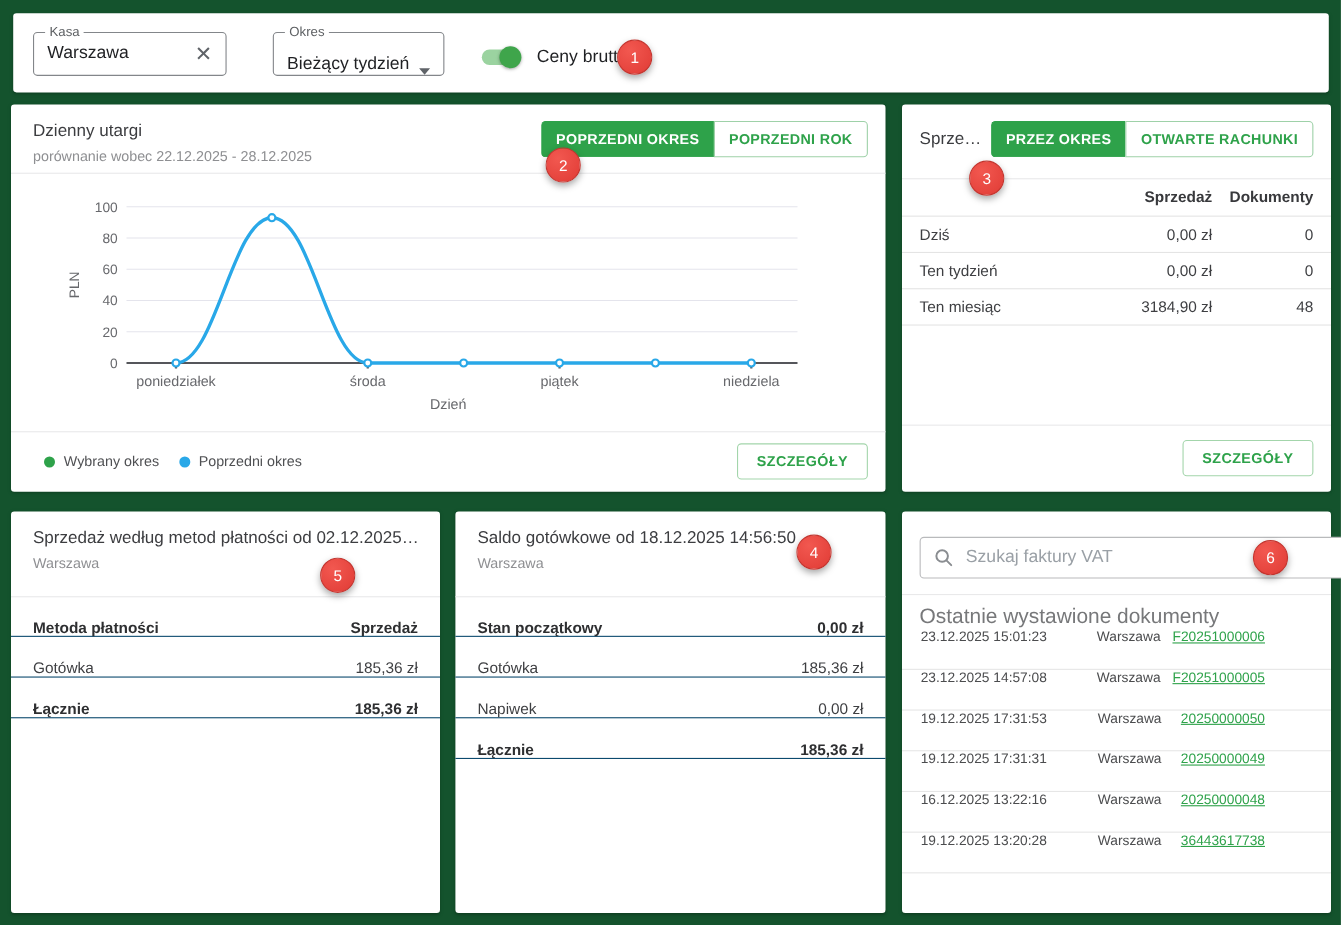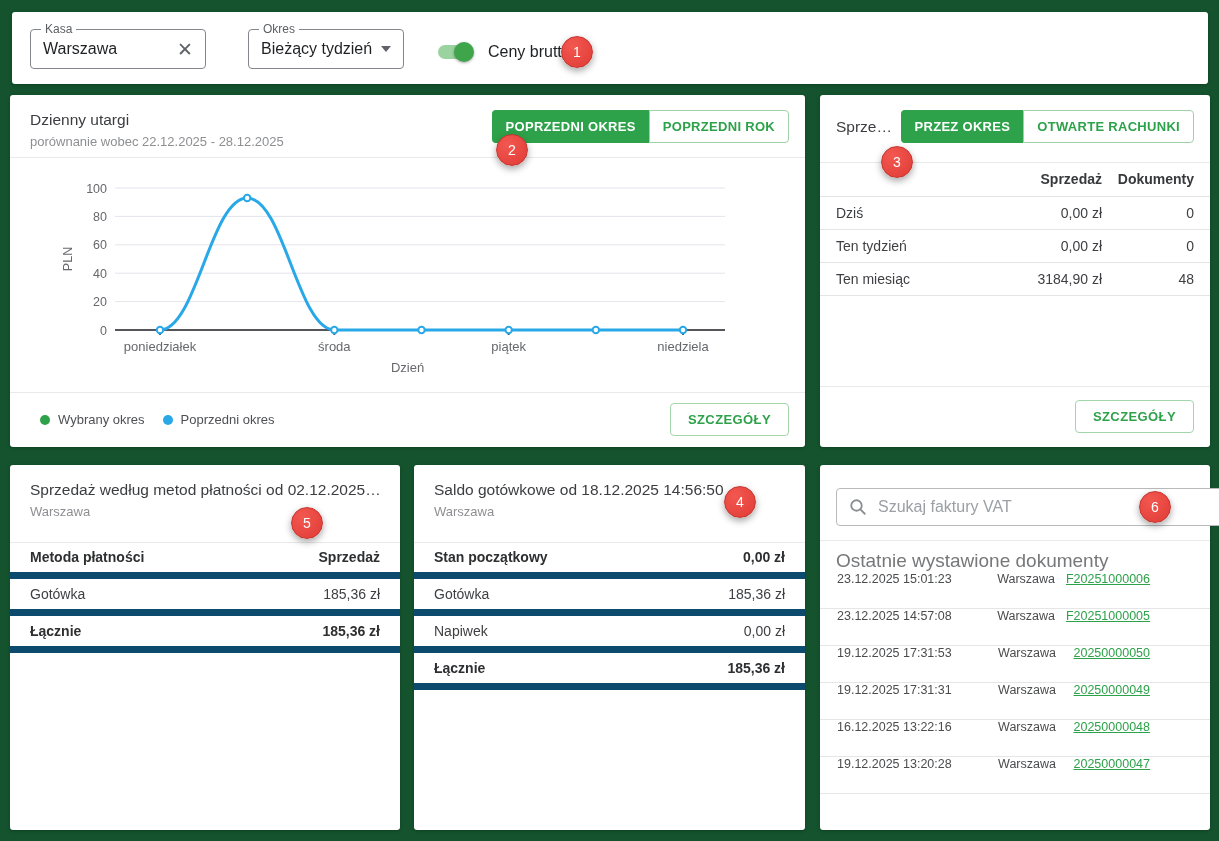--- a/index.html
+++ b/index.html
@@ -10,21 +10,21 @@
           box-shadow:0 1px 2px rgba(0,0,0,.16), 0 1px 5px rgba(0,0,0,.08); }
 
   
   .topbar { left:12px; top:12px; width:1196px; height:72px; }
   .mfield { position:absolute; height:40px; border:1px solid #83868a; border-radius:4px;
             background:#fff; display:flex; align-items:center; padding:0 12px; cursor:text; }
   .mfield .flabel { position:absolute; top:-8px; left:10px; background:#fff; padding:0 4px;
                     font-size:12px; color:#5c5f62; line-height:14px; }
   .mfield .fvalue { font-size:16px; color:#1f2023; }
   .kasa-field { left:18px; top:17px; width:176px; }
-  .okres-field { left:236px; top:17px; width:156px; cursor:pointer; }
+  .okres-field { left:236px; top:17px; width:156px; cursor:pointer;align-items:flex-end; }
   .clear-x { margin-left:auto; font-size:19px; color:#5f6368; line-height:1; cursor:pointer; }
   .sel-arrow { margin-left:auto; width:0; height:0; border-left:5px solid transparent;
                border-right:5px solid transparent; border-top:6px solid #5f6368; }
   .toggle-wrap { position:absolute; left:425px; top:30px; display:flex; align-items:center; gap:14px; }
   .switch { position:relative; width:37px; height:20px; cursor:pointer; flex:0 0 auto; }
   .switch .track { position:absolute; top:3px; left:1px; width:34px; height:14px;
                    border-radius:7px; background:#9bd3a0; }
   .switch .knob { position:absolute; top:0; right:0; width:20px; height:20px; border-radius:50%;
                   background:#3fa54b; box-shadow:0 1px 3px rgba(0,0,0,.35); }
   .toggle-label { font-size:16px; color:#1f2023; }
@@ -86,22 +86,22 @@
   .srow .c1 { flex:1; } .srow .c2 { width:118px; text-align:right; }
   .srow .c3 { width:92px; text-align:right; }
   .cardB-foot { position:absolute; left:0; top:291px; right:0; bottom:0;
                 display:flex; align-items:center; justify-content:flex-end; padding:0 16px; }
 
   
   .cardC { left:10px; top:465px; width:390px; height:365px; }
   .cardD { left:414px; top:465px; width:391px; height:365px; }
   .cardC .divider, .cardD .divider { top:77px; }
   .ptable { position:absolute; left:0; top:77px; right:0; }
-  .prow { display:flex; align-items:center; height:37px; padding:0 20px;
-          border-bottom:7px solid #0c4a6e; font-size:14px; color:#3e3f42; }
+  .prow { display:flex; align-items:flex-end; height:37px; padding:0 20px;
+          border-bottom:1px solid #0c4a6e; font-size:14px; color:#3e3f42; }
   .prow .lbl { flex:1; } .prow .val { text-align:right; }
   .prow.bold { font-weight:700; color:#2e2f31; }
 
   
   .cardE { left:820px; top:465px; width:390px; height:365px; }
   .search-box { position:absolute; left:16px; top:23px; width:399px; height:38px;
                 border:1px solid #b9babc; border-radius:4px; display:flex; align-items:center;
                 padding:0 12px; gap:11px; background:#fff; }
   .search-box input { border:none; outline:none; flex:1; font-size:16px; color:#333;
                       font-family:"Liberation Sans", sans-serif; background:transparent; }
@@ -329,21 +329,21 @@
       <div class="docrow">
         <span class="dts">16.12.2025 13:22:16</span>
         <span class="dloc">Warszawa</span>
         <span class="spacer"></span>
         <a class="doclink">20250000048</a>
       </div>
       <div class="docrow">
         <span class="dts">19.12.2025 13:20:28</span>
         <span class="dloc">Warszawa</span>
         <span class="spacer"></span>
-        <a class="doclink">20250000047</a>
+        <a class="doclink">36443617738</a>
       </div>
     </div>
   </div>
 
   <div class="nbadge b1">1</div>
   <div class="nbadge b2">2</div>
   <div class="nbadge b3">3</div>
   <div class="nbadge b4">4</div>
   <div class="nbadge b5">5</div>
   <div class="nbadge b6">6</div>

